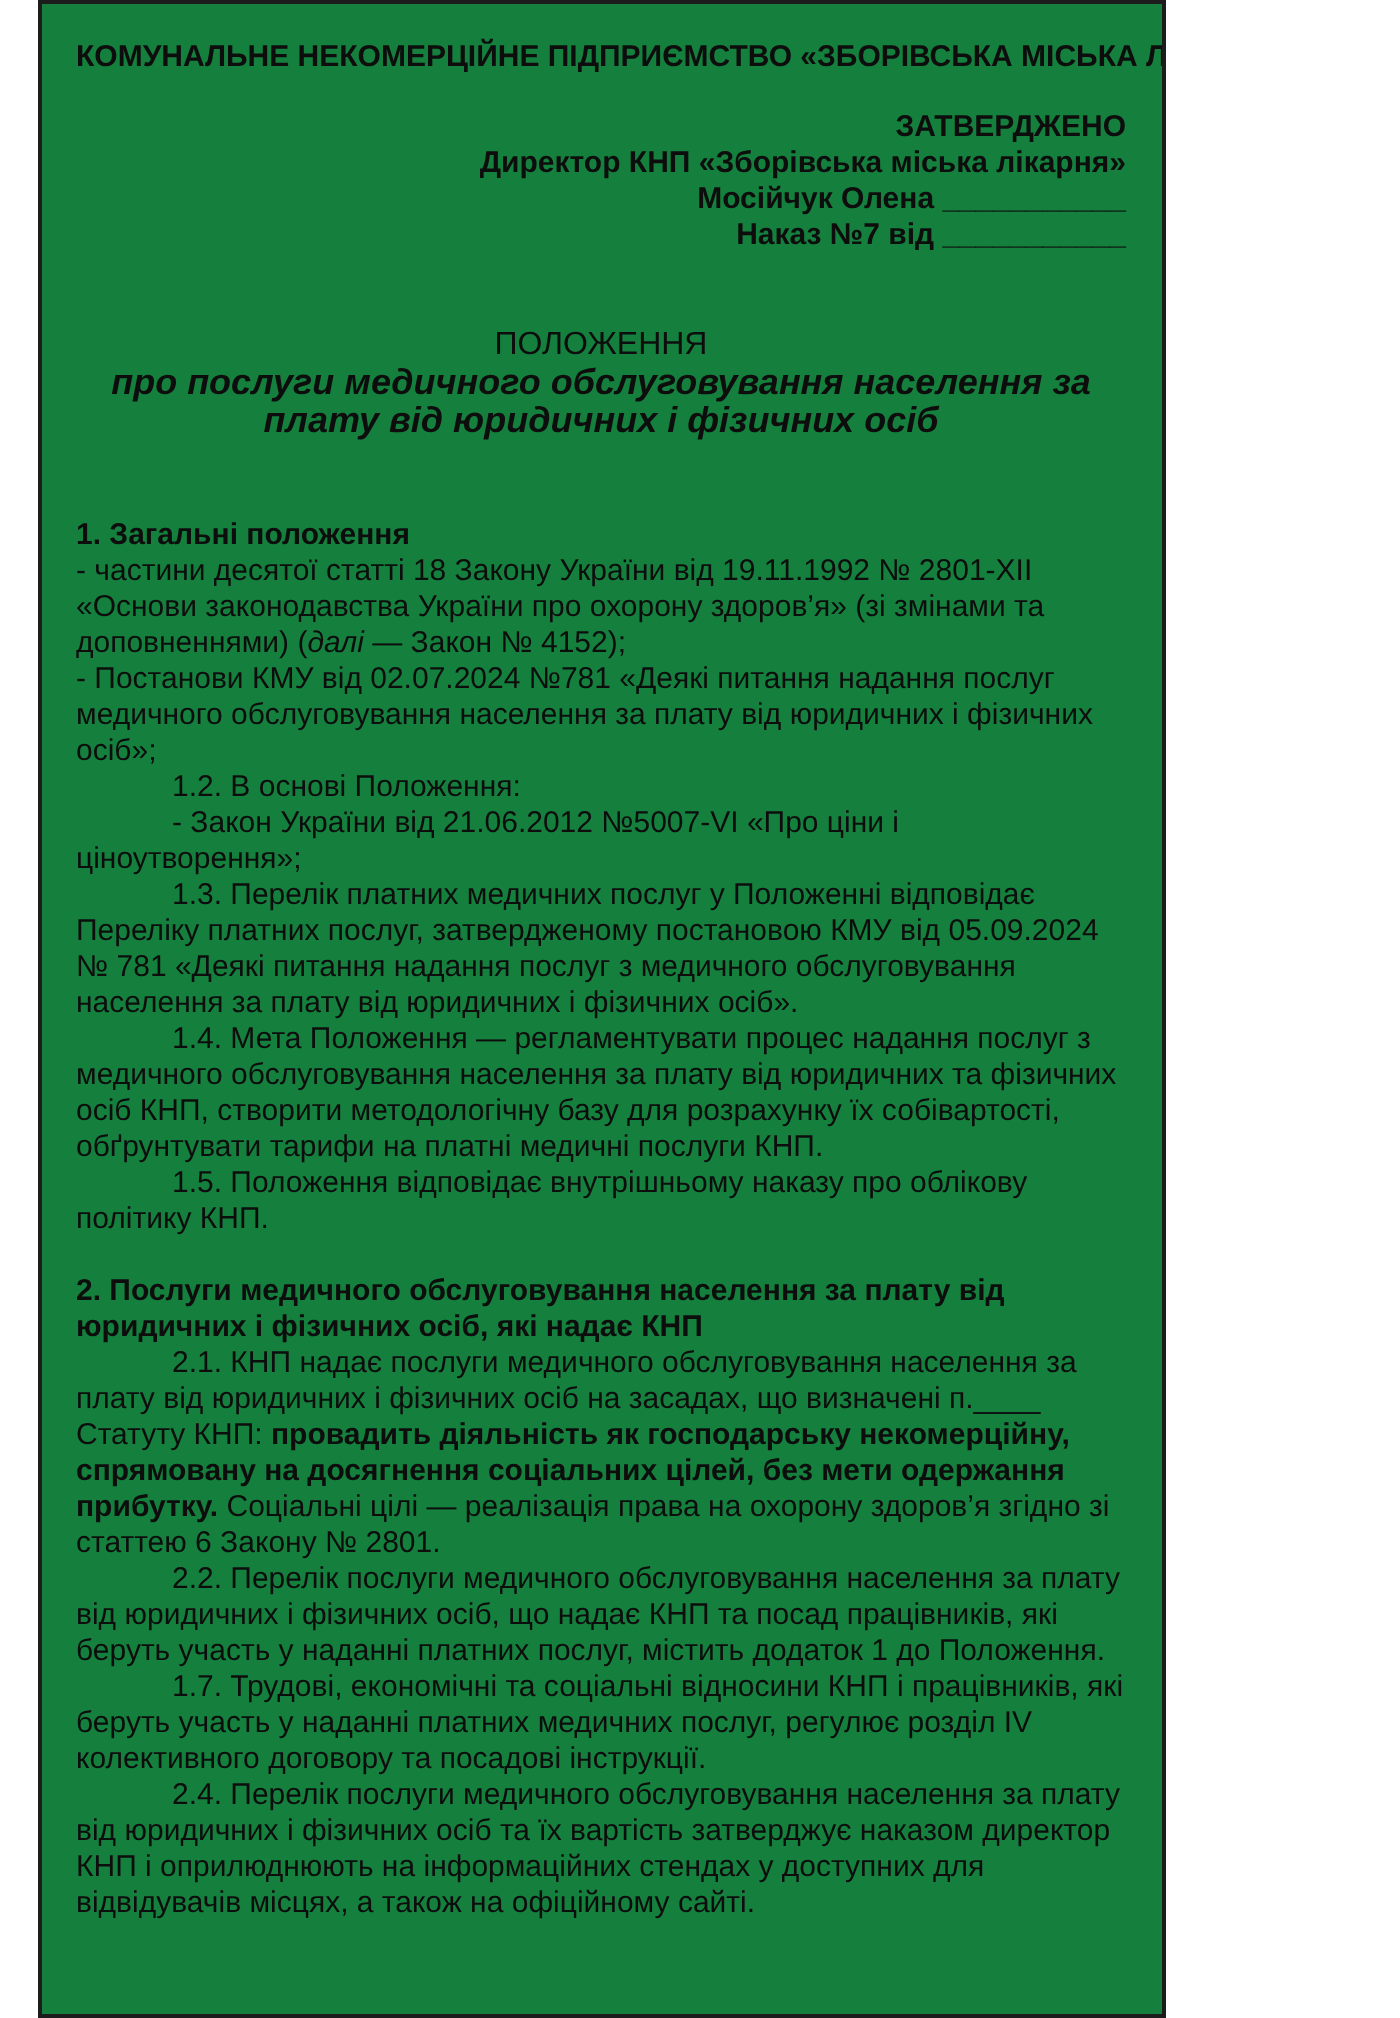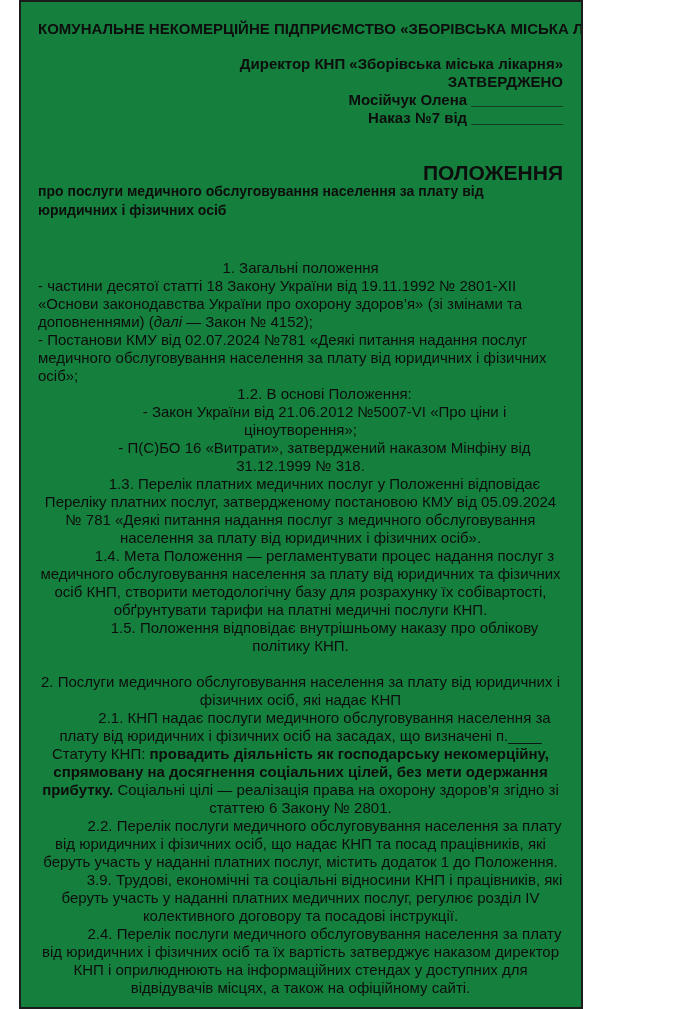--- a/index.html
+++ b/index.html
@@ -29,79 +29,77 @@
     letter-spacing: 0;
   }
   .approval {
     margin-top: 17px;
     text-align: right;
     font-weight: bold;
     line-height: 18px;
   }
   .doc-title {
     margin-top: 36px;
-    text-align: right;
-    font-weight: bold;
-    font-size: 21px;
+    text-align: center;
+    font-weight: normal;
+    font-size: 16px;
     line-height: 19px;
   }
   .doc-subtitle {
-    text-align: left;
+    text-align: center;
     font-weight: bold;
-    font-size: 14px;
+    font-size: 18px;
     line-height: 19px;
     max-width: 608px;
     margin: 0 auto;
+    font-style: italic;
   }
   .section-1 { margin-top: 39px; }
   .section-2 { margin-top: 18px; }
   .sec-heading {
-    font-weight: normal;
+    font-weight: bold;
     margin: 0;
-    text-align: center;
   }
   .para {
     margin: 0;
   }
   .ind {
     text-indent: 48px;
-    text-align: center;
   }
 </style>
 </head>
 <body>
 
 <div class="page">
 
   <div class="org-name">КОМУНАЛЬНЕ НЕКОМЕРЦІЙНЕ ПІДПРИЄМСТВО «ЗБОРІВСЬКА МІСЬКА ЛІКАРНЯ»</div>
 
   <div class="approval">
+    <div>ЗАТВЕРДЖЕНО</div>
     <div>Директор КНП «Зборівська міська лікарня»</div>
-    <div>ЗАТВЕРДЖЕНО</div>
     <div>Мосійчук Олена ___________</div>
     <div>Наказ №7 від ___________</div>
   </div>
 
   <div class="doc-title">ПОЛОЖЕННЯ</div>
 
   <div class="doc-subtitle">про послуги медичного обслуговування населення за плату від юридичних і фізичних осіб</div>
 
   <div class="section-1">
     <p class="sec-heading">1. Загальні положення</p>
     <p class="para"><span>- частини десятої статті 18 Закону України від 19.11.1992 № 2801-XII «Основи законодавства України про охорону здоров’я» (зі змінами та доповненнями) (</span><span style="font-style: italic;">далі</span><span> — Закон № 4152);</span></p>
     <p class="para"><span>- Постанови КМУ від 02.07.2024 №781 «Деякі питання надання послуг медичного обслуговування населення за плату від юридичних і фізичних осіб»;</span></p>
     <p class="para ind"><span>1.2. В основі Положення:</span></p>
     <p class="para ind"><span>- Закон України від 21.06.2012 №5007-VI «Про ціни і ціноутворення»;</span></p>
-    <p class="para ind"><span>- П(С)БО 16 «Витрати», затверджений наказом Мінфіну від 31.12.1999 № 318.</span></p>
     <p class="para ind"><span>1.3. Перелік платних медичних послуг у Положенні відповідає Переліку платних послуг, затвердженому постановою КМУ від 05.09.2024 № 781 «Деякі питання надання послуг з медичного обслуговування населення за плату від юридичних і фізичних осіб».</span></p>
     <p class="para ind"><span>1.4. Мета Положення — регламентувати процес надання послуг з медичного обслуговування населення за плату від юридичних та фізичних осіб КНП, створити методологічну базу для розрахунку їх собівартості, обґрунтувати тарифи на платні медичні послуги КНП.</span></p>
     <p class="para ind"><span>1.5. Положення відповідає внутрішньому наказу про облікову політику КНП.</span></p>
   </div>
 
   <div class="section-2">
     <p class="sec-heading">2. Послуги медичного обслуговування населення за плату від юридичних і фізичних осіб, які надає КНП</p>
     <p class="para ind"><span>2.1. КНП надає послуги медичного обслуговування населення за плату від юридичних і фізичних осіб на засадах, що визначені п.____ Статуту КНП: </span><span style="font-weight: bold;">провадить діяльність як господарську некомерційну, спрямовану на досягнення соціальних цілей, без мети одержання прибутку.</span><span> Соціальні цілі — реалізація права на охорону здоров’я згідно зі статтею 6 Закону № 2801.</span></p>
     <p class="para ind"><span>2.2. Перелік послуги медичного обслуговування населення за плату від юридичних і фізичних осіб, що надає КНП та посад працівників, які беруть участь у наданні платних послуг, містить додаток 1 до Положення.</span></p>
-    <p class="para ind"><span>3.9. Трудові, економічні та соціальні відносини КНП і працівників, які беруть участь у наданні платних медичних послуг, регулює розділ IV колективного договору та посадові інструкції.</span></p>
+    <p class="para ind"><span>1.7. Трудові, економічні та соціальні відносини КНП і працівників, які беруть участь у наданні платних медичних послуг, регулює розділ IV колективного договору та посадові інструкції.</span></p>
     <p class="para ind"><span>2.4. Перелік послуги медичного обслуговування населення за плату від юридичних і фізичних осіб та їх вартість затверджує наказом директор КНП і оприлюднюють на інформаційних стендах у доступних для відвідувачів місцях, а також на офіційному сайті.</span></p>
   </div>
 
 </div>
 
 </body></html>

